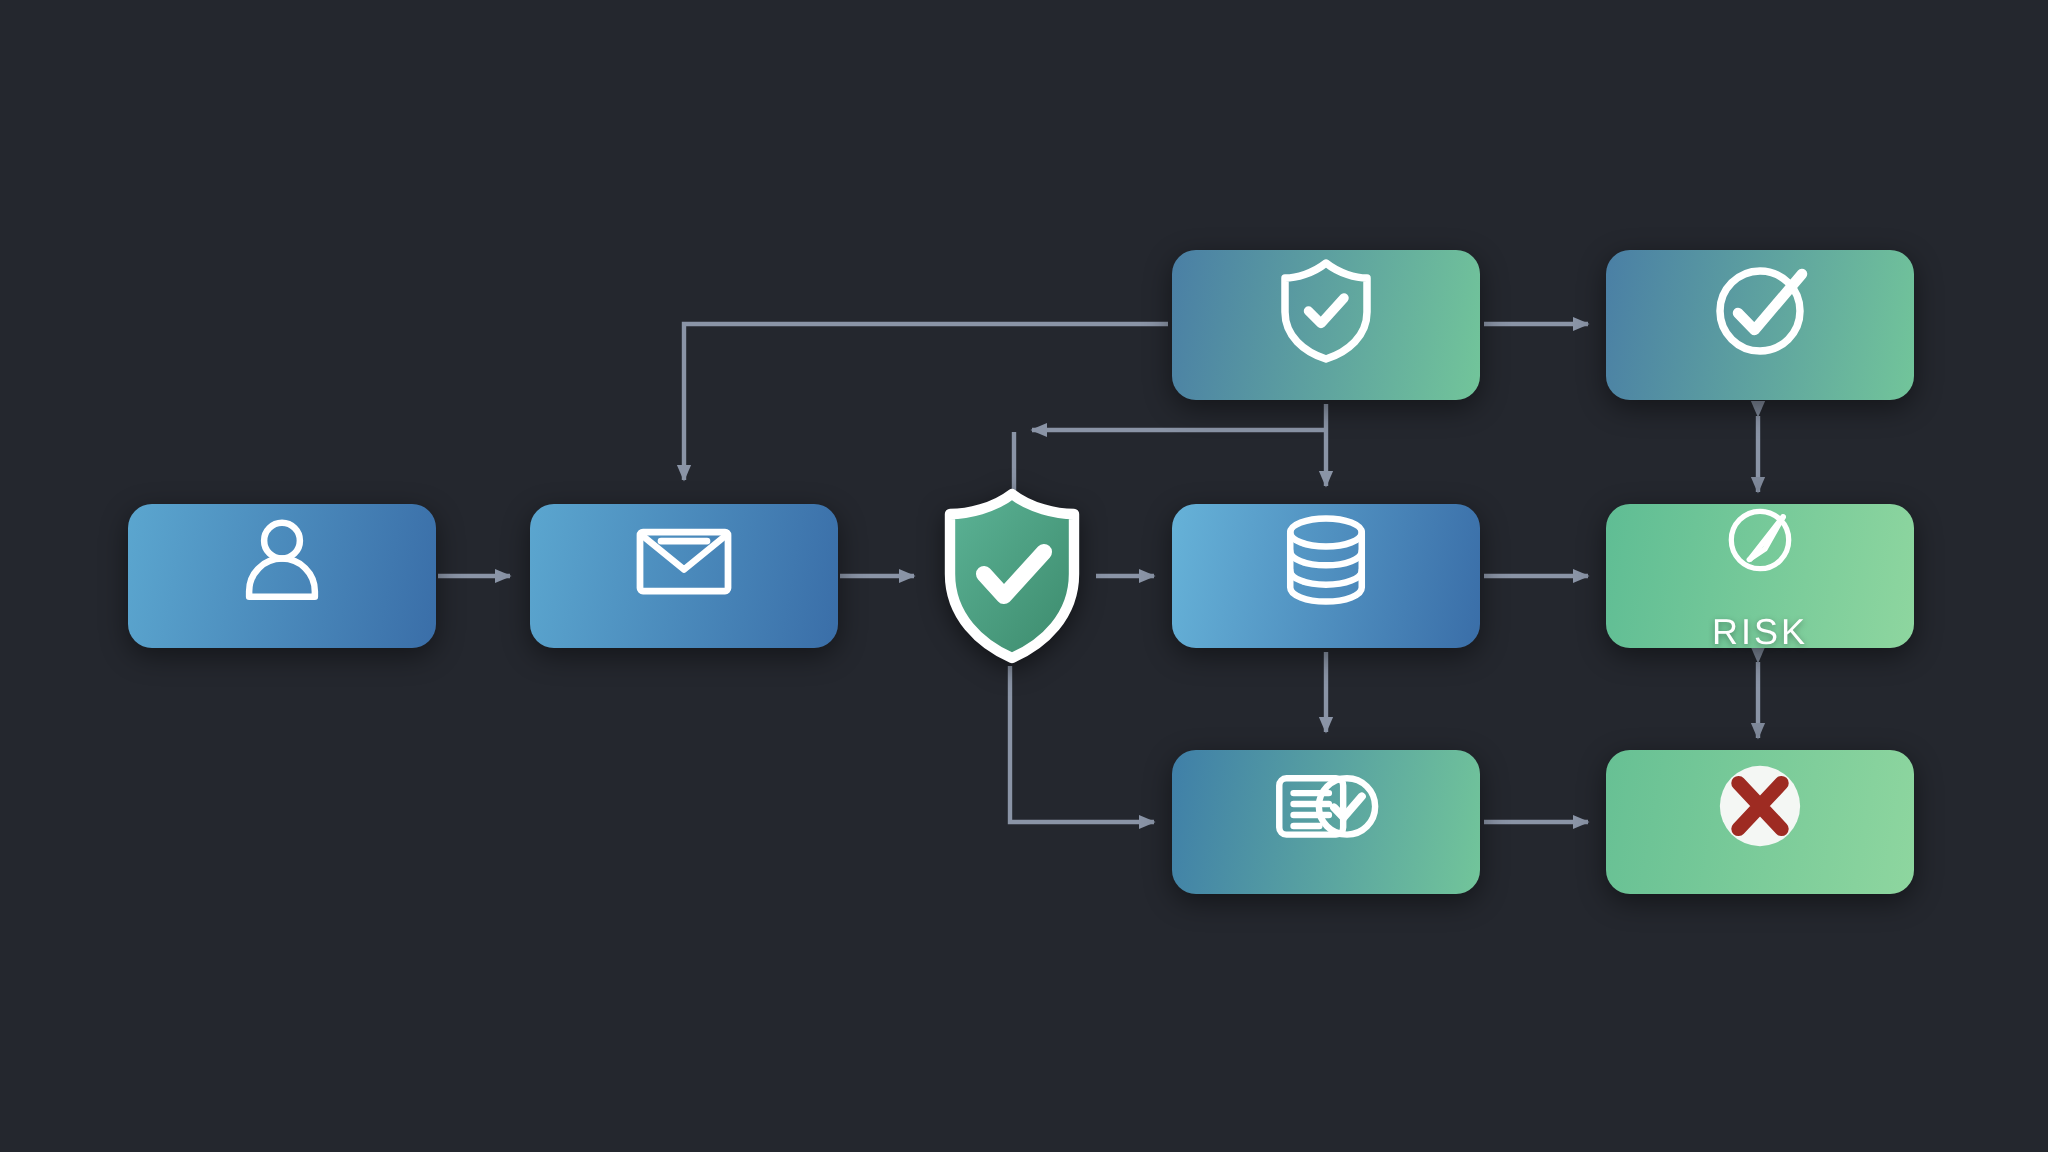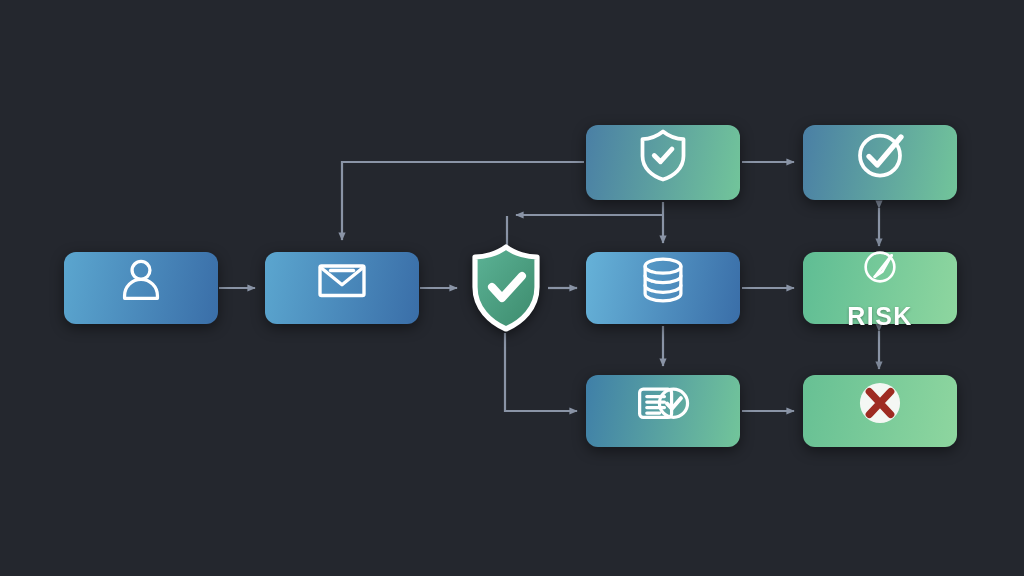--- a/index.html
+++ b/index.html
@@ -5,22 +5,22 @@
   html,body{margin:0;padding:0;background:#24272e;}
   body{width:1024px;height:576px;overflow:hidden;
        font-family:"Liberation Sans",sans-serif;}
   #canvas{position:relative;width:1024px;height:576px;background:#24272e;}
   svg#wires{position:absolute;left:0;top:0;width:1024px;height:576px;}
 
   .node{position:absolute;border-radius:12px;display:flex;
         flex-direction:column;align-items:center;justify-content:center;
         box-shadow:0 4px 14px rgba(0,0,0,.45);}
   .node svg{display:block;}
-  .node .nlabel{color:#ffffff;font-size:25px;letter-spacing:1.5px;
-        line-height:1;margin-top:16px;text-shadow:0 1px 3px rgba(0,0,0,.35);font-weight:bold;}
+  .node .nlabel{color:#ffffff;font-size:18px;letter-spacing:1.5px;
+        line-height:1;margin-top:16px;text-shadow:0 1px 3px rgba(0,0,0,.35);}
   .shieldnode{position:absolute;filter:drop-shadow(0 3px 6px rgba(0,0,0,.5));}
 </style>
 </head>
 <body>
 
 <div id="canvas">
 
   <svg id="wires" viewBox="0 0 1024 576">
     <defs>
       <marker id="ar" markerWidth="9" markerHeight="9" refX="7.6" refY="4.2" orient="auto" markerUnits="userSpaceOnUse">

